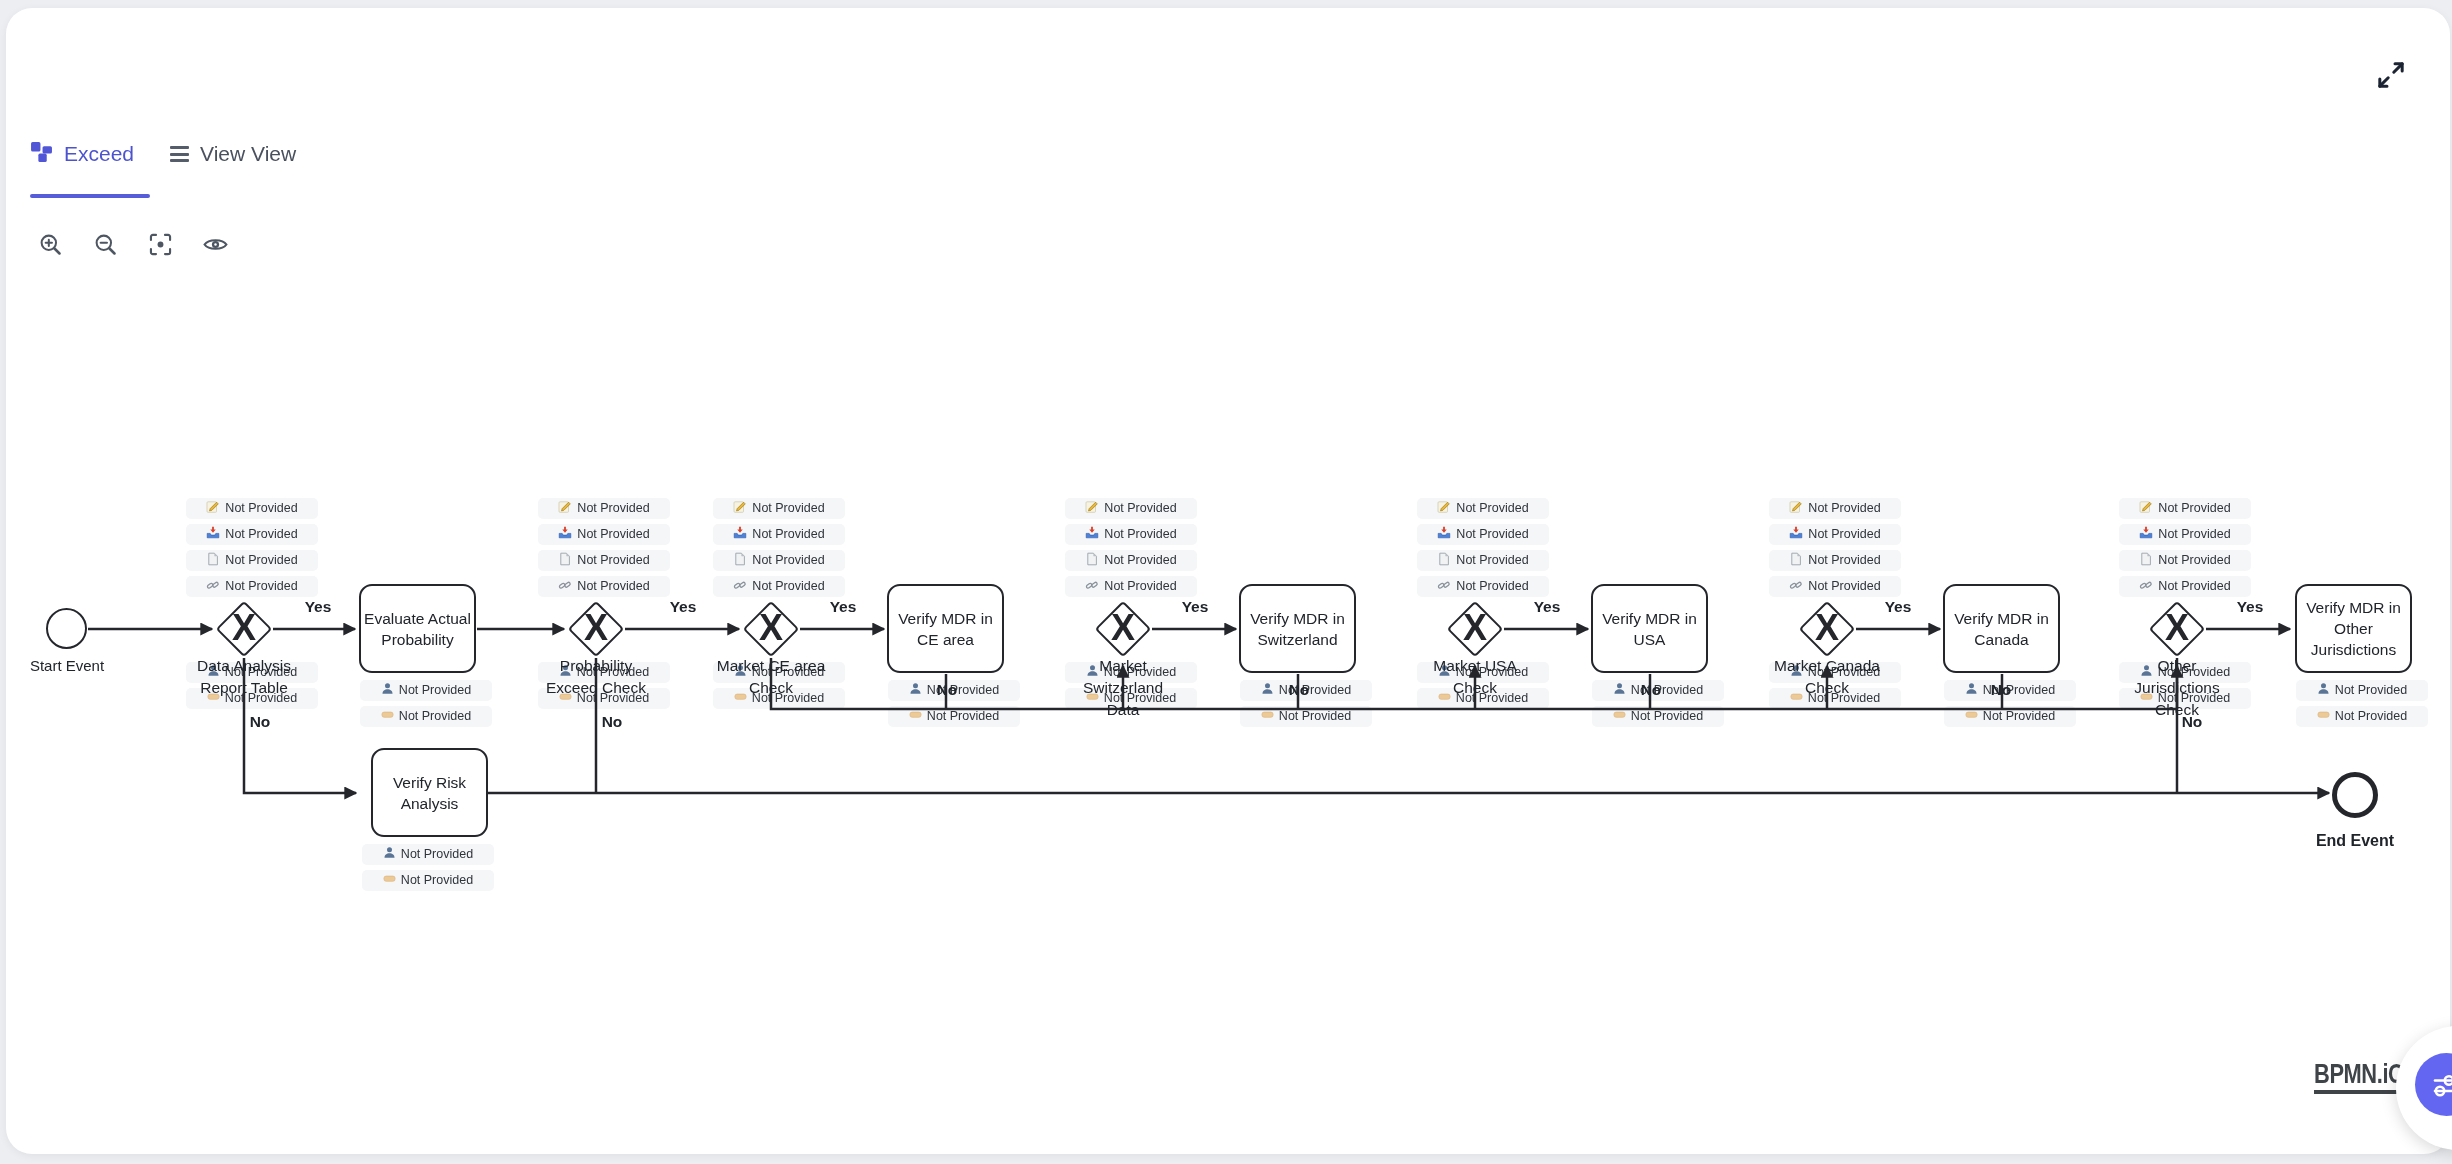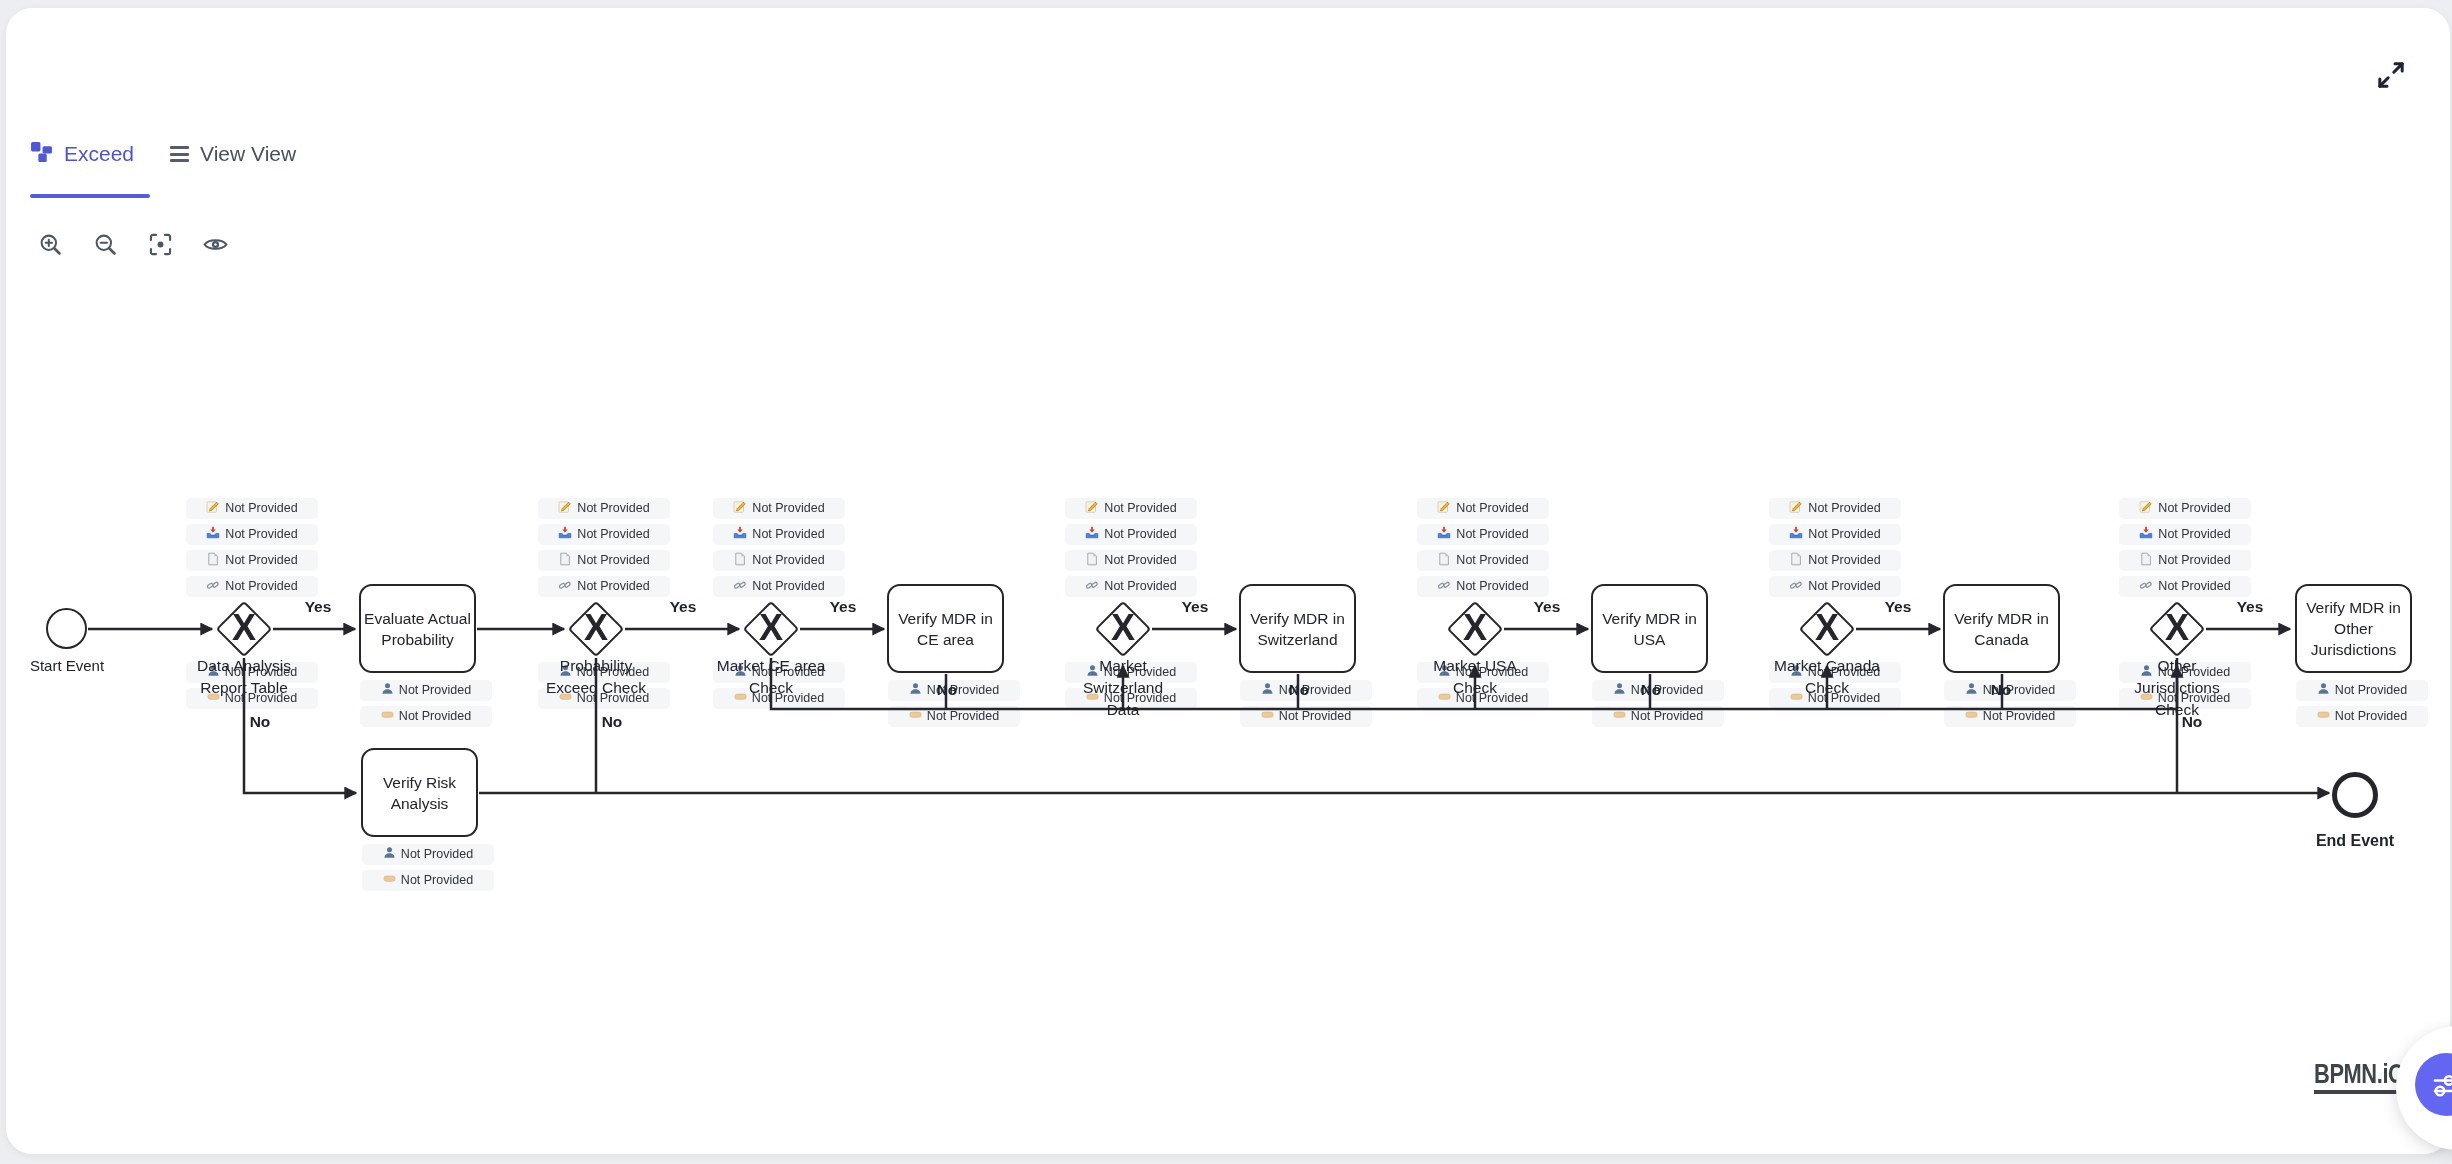--- a/index.html
+++ b/index.html
@@ -601,21 +601,21 @@
 CE area</div>
     <div class="node task" style="left: 1239px; top: 584px; width: 113px; height: 85px;">Verify MDR in
 Switzerland</div>
     <div class="node task" style="left: 1591px; top: 584px; width: 113px; height: 85px;">Verify MDR in
 USA</div>
     <div class="node task" style="left: 1943px; top: 584px; width: 113px; height: 85px;">Verify MDR in
 Canada</div>
     <div class="node task" style="left: 2295px; top: 584px; width: 113px; height: 85px;">Verify MDR in
 Other
 Jurisdictions</div>
-    <div class="node task" style="left: 361px; top: 748px; width: 113px; height: 85px;">Verify Risk
+    <div class="node task" style="left: 371px; top: 748px; width: 113px; height: 85px;">Verify Risk
 Analysis</div>
   </div>
 
 <div class="bpmn-logo">BPMN.iO</div>
 <div class="fab-ring"></div>
 <div class="fab">
   <svg width="40" height="40" viewBox="0 0 40 40" fill="none" stroke="#ffffff" stroke-width="2.6" stroke-linecap="round">
     <path d="M8 15.5 h18"></path>
       <circle cx="22" cy="15.5" r="4.2"></circle>
     <path d="M8 26 h18"></path>

